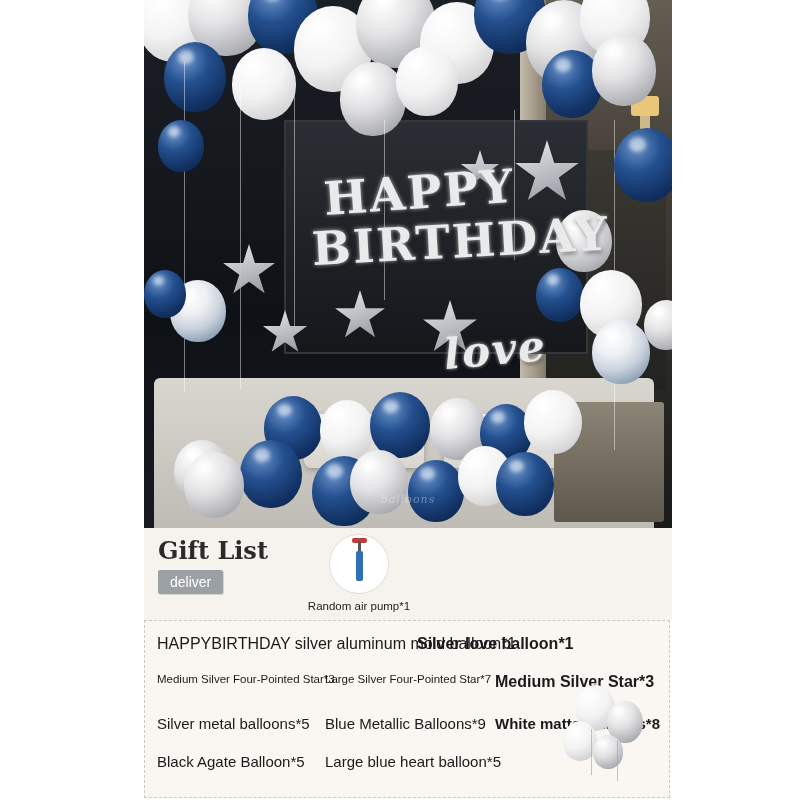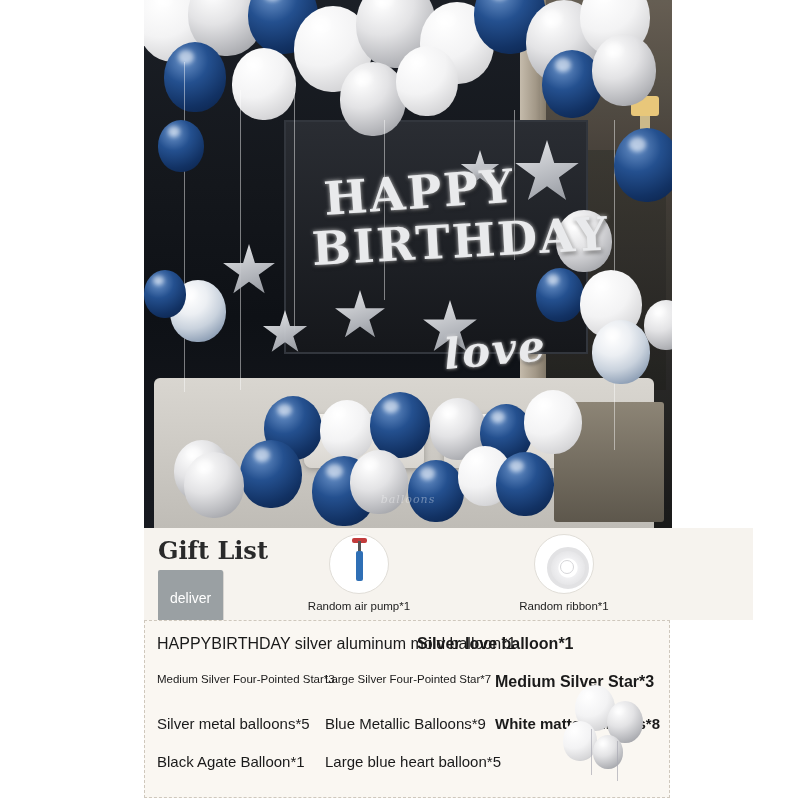--- a/index.html
+++ b/index.html
@@ -139,33 +139,33 @@
   }
   .watermark{
     position:absolute; left:50%; bottom:22px; transform:translateX(-50%);
     color: rgba(255,255,255,.35); font-size:11px; letter-spacing:1px;
     font-family:"DejaVu Serif", serif; font-style: italic;
   }
 
   
   .gift-header {
     position: absolute;
-    left: 144px; top: 528px; width: 609px; height: 92px;
+    left: 144px; top: 528px; width: 528px; height: 92px;
     background: #f6f3ee;
   }
   .gift-title {
     position: absolute;
     left: 14px; top: 8px;
     font-size: 24px; font-weight: bold; color: #2a2a2a;
     font-family: "DejaVu Serif", serif;
   }
   .deliver-badge {
     position: absolute;
     left: 14px; top: 42px;
-    padding: 20px 12px;
+    padding: 4px 12px;
     background: #9aa0a3;
     color: #ffffff;
     font-size: 14px;
     border-radius: 2px;
     box-shadow: 1px 1px 0 rgba(0,0,0,.12);
   }
   .gift-item {
     position: absolute;
     text-align: center;
     width: 130px;
@@ -334,26 +334,20 @@
     <div class="gift-item" style="left:150px; top:6px;">
       <div class="gift-circle">
         <div class="pump-top"></div>
         <div class="pump-rod"></div>
         <div class="pump-body"></div>
       </div>
       <div class="gift-caption">Random air pump*1</div>
     </div>
 
 
-    <div class="gift-item" style="left:355px; top:6px;">
-      <div class="gift-circle">
-        <div class="ribbon-roll"></div>
-      </div>
-      <div class="gift-caption">Random ribbon*1</div>
-    </div>
   </div>
 
   <div class="list-panel">
 
     <div class="list-row r1">
       <span class="li s-14 c1">HAPPYBIRTHDAY silver aluminum mold balloon*1</span>
       <span class="li s-16 c3" style="left:272px;">Silver love balloon*1</span>
     </div>
 
     <div class="list-row r2">
@@ -362,21 +356,21 @@
       <span class="li s-16 c3">Medium Silver Star*3</span>
     </div>
 
     <div class="list-row r3">
       <span class="li s-15 c1">Silver metal balloons*5</span>
       <span class="li s-15 c2">Blue Metallic Balloons*9</span>
       <span class="li s-15b c3">White matte balloons*8</span>
     </div>
 
     <div class="list-row r4">
-      <span class="li s-15 c1">Black Agate Balloon*1</span>
+      <span class="li s-15 c1">Black Agate Balloon*5</span>
       <span class="li s-15 c2">Large blue heart balloon*5</span>
     </div>
 
     <div class="cluster">
       <div class="b white" style="left:42px; top:8px;  width:40px; height:46px;"></div>
       <div class="b silver" style="left:74px; top:24px; width:36px; height:42px;"></div>
       <div class="b white" style="left:30px; top:44px; width:34px; height:40px;"></div>
       <div class="b silver" style="left:60px; top:58px; width:30px; height:34px;"></div>
       <div class="string" style="left:58px; top:52px; height:46px; background:rgba(170,170,180,.7);"></div>
       <div class="string" style="left:84px; top:64px; height:40px; background:rgba(170,170,180,.7);"></div>

